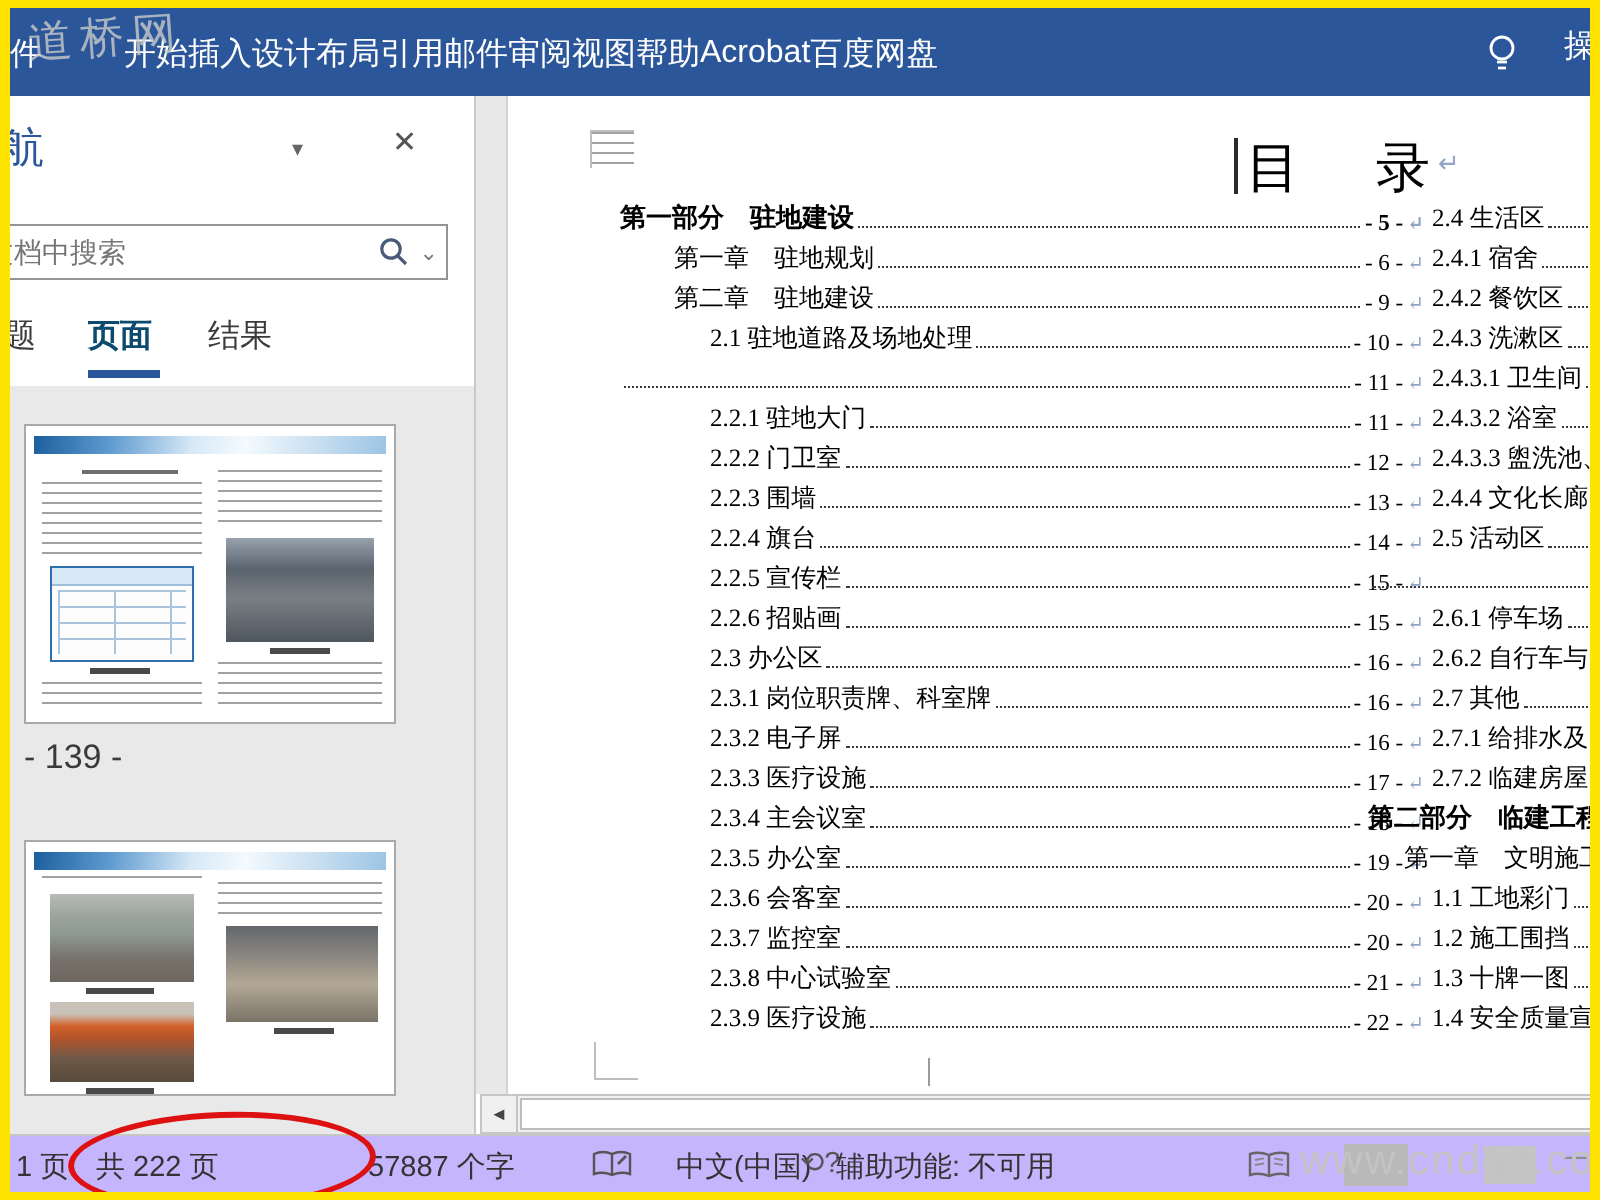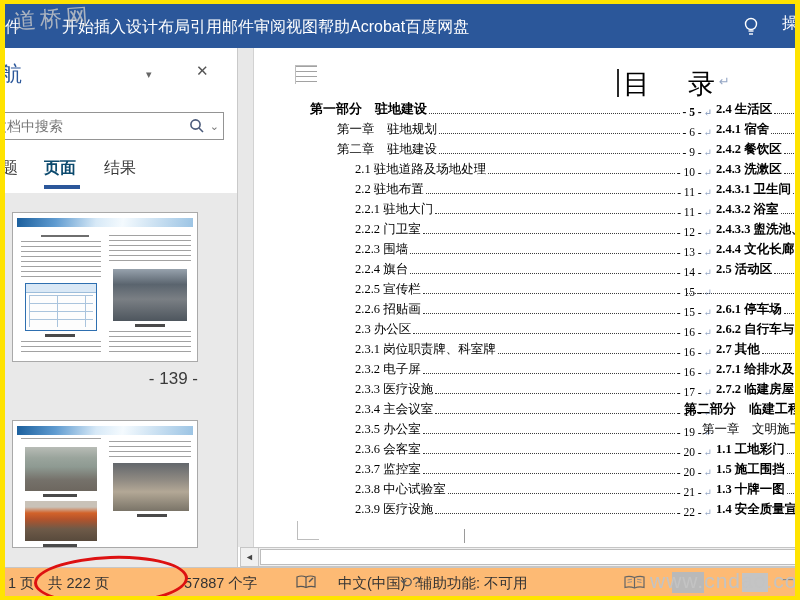--- a/index.html
+++ b/index.html
@@ -50,21 +50,21 @@
   .sign .sb{position:absolute;left:0;right:0;top:0;height:8px;background:#d9e8f6;border-bottom:1px solid #9dbdda;}
   .sign .sg{position:absolute;left:3px;right:3px;top:11px;bottom:3px;
             background:repeating-linear-gradient(#aac4dd 0 1px,transparent 1px 8px),
                        repeating-linear-gradient(90deg,#aac4dd 0 1px,transparent 1px 28px);}
   .photo{position:absolute;}
   .ph-steel{background:linear-gradient(180deg,#97a2ad 0%,#5a646e 30%,#7a7f84 58%,#4e565e 100%);}
   .ph-rail{background:linear-gradient(180deg,#b8bcb6 0%,#9aa49c 25%,#8e9a92 45%,#75716a 75%,#6d675f 100%);}
   .ph-crane{background:linear-gradient(180deg,#c9c2b8 0%,#c9c2b8 15%,#d2622a 30%,#b4532b 45%,#6e5a48 70%,#584a3c 100%);}
   .ph-fact{background:linear-gradient(180deg,#63676c 0%,#8f8a82 35%,#b3a896 60%,#7a7468 100%);}
   .cap{position:absolute;height:2px;background:#4a4a4a;border-bottom:1px solid #4a4a4a;}
-  .tlabel{position:absolute;left:12px;top:176px;width:186px;text-align:right;
+  .tlabel{position:absolute;left:12px;top:176px;width:186px;text-align:left;
           font-size:17px;color:#3a3a3a;}
   .navscroll{position:absolute;left:238px;top:48px;width:16px;height:499px;background:#e8e8e8;
              border-right:1px solid #d2d2d2;box-sizing:border-box;}
 
   
   .doc{position:absolute;left:254px;top:48px;width:546px;height:499px;background:#fff;overflow:hidden;}
   .crop{position:absolute;width:21px;height:18px;border-color:#bdbdbd;}
   .crop.tl{left:41px;top:17px;border-top:1px solid #bdbdbd;border-left:1px solid #bdbdbd;}
   .crop.bl{left:43px;top:473px;border-bottom:1px solid #bdbdbd;border-left:1px solid #bdbdbd;}
   .pgmark{position:absolute;left:210px;top:481px;width:1px;height:14px;background:#9a9a9a;}
@@ -73,34 +73,34 @@
             font-size:27px;color:#000;}
   .dt1{left:369px;} .dt2{left:434px;}
   .dtp{position:absolute;left:465px;top:26px;font-size:13px;color:#93a5c4;}
   .toccol{position:absolute;top:50px;font-family:"Liberation Serif","DejaVu Serif",serif;}
   .col1{left:56px;width:402px;}
   .col2{left:430px;width:280px;}
   .trow{display:flex;align-items:flex-end;height:20px;font-size:12.5px;color:#000;}
   .trow .tname{white-space:nowrap;}
   .trow.b{font-weight:bold;font-size:13px;}
   .col1 .lv1 .tname{padding-left:27px;} .col1 .lv2 .tname{padding-left:45px;}
-  .col2 .lv1 .tname{padding-left:18px;} .col2 .lv2 .tname{padding-left:32px;font-weight:bold;}
+  .col2 .lv1 .tname{padding-left:18px;} .col2 .lv2 .tname{padding-left:32px;}
   .lead{flex:1;border-bottom:1.5px dotted #3c3c3c;margin:0 2px 4px 2px;min-width:6px;}
   .pnum{font-size:11.5px;white-space:nowrap;}
   .pil{font-size:10px;color:#93a5c4;margin-left:2px;}
 
   
   .hscroll{position:absolute;left:240px;top:547px;width:560px;height:20px;background:#f0f0f0;
            border:1px solid #c6c6c6;box-sizing:border-box;}
   .harrow{position:absolute;left:0;top:0;width:17px;height:18px;border-right:1px solid #c6c6c6;
           font-size:9px;color:#444;text-align:center;line-height:18px;}
   .hthumb{position:absolute;left:19px;right:2px;top:1px;bottom:1px;background:#fff;border:1px solid #bdbdbd;}
 
   
-  .status{position:absolute;left:0;top:567px;width:800px;height:29px;background:#fdba74;
+  .status{position:absolute;left:0;top:567px;width:800px;height:29px;background:#c4b5fd;
           border-top:1px solid #c6c6c6;box-sizing:border-box;font-size:14.5px;color:#333;}
   .sitem{position:absolute;top:6px;white-space:nowrap;}
   .red-ellipse{position:absolute;left:34px;top:556px;width:148px;height:43px;border:3px solid #dd1111;
                border-radius:50%;transform:rotate(-2deg);z-index:20;}
   .sicon{position:absolute;}
   .vbox1{position:absolute;left:672px;top:572px;width:32px;height:21px;background:#b9b9b9;}
   .vbox2{position:absolute;left:742px;top:573px;width:26px;height:19px;background:#c4c4c4;}
   .zoomout{position:absolute;left:782px;top:570px;font-size:16px;color:#8a8a8a;}
   .wm-bot{position:absolute;left:650px;top:569px;font-size:21px;color:#c3c3c3;letter-spacing:1px;
           z-index:25;white-space:nowrap;}
@@ -218,21 +218,20 @@
           <span class="pnum">- 9 -</span>
           <span class="pil">↵</span>
         </div>
         <div class="trow lv2">
           <span class="tname">2.1 驻地道路及场地处理</span>
           <span class="lead"></span>
           <span class="pnum">- 10 -</span>
           <span class="pil">↵</span>
         </div>
         <div class="trow lv2">
-          <span class="tname">2.2 驻地布置</span>
           <span class="lead"></span>
           <span class="pnum">- 11 -</span>
           <span class="pil">↵</span>
         </div>
         <div class="trow lv2">
           <span class="tname">2.2.1 驻地大门</span>
           <span class="lead"></span>
           <span class="pnum">- 11 -</span>
           <span class="pil">↵</span>
         </div>
@@ -386,21 +385,21 @@
           <span class="tname">第二部分　临建工程</span>
         </div>
         <div class="trow lv1">
           <span class="tname">第一章　文明施工</span>
         </div>
         <div class="trow lv2">
           <span class="tname">1.1 工地彩门</span>
           <span class="lead"></span>
         </div>
         <div class="trow lv2">
-          <span class="tname">1.5 施工围挡</span>
+          <span class="tname">1.2 施工围挡</span>
           <span class="lead"></span>
         </div>
         <div class="trow lv2">
           <span class="tname">1.3 十牌一图</span>
           <span class="lead"></span>
         </div>
         <div class="trow lv2">
           <span class="tname">1.4 安全质量宣</span>
         </div>
       </div>

